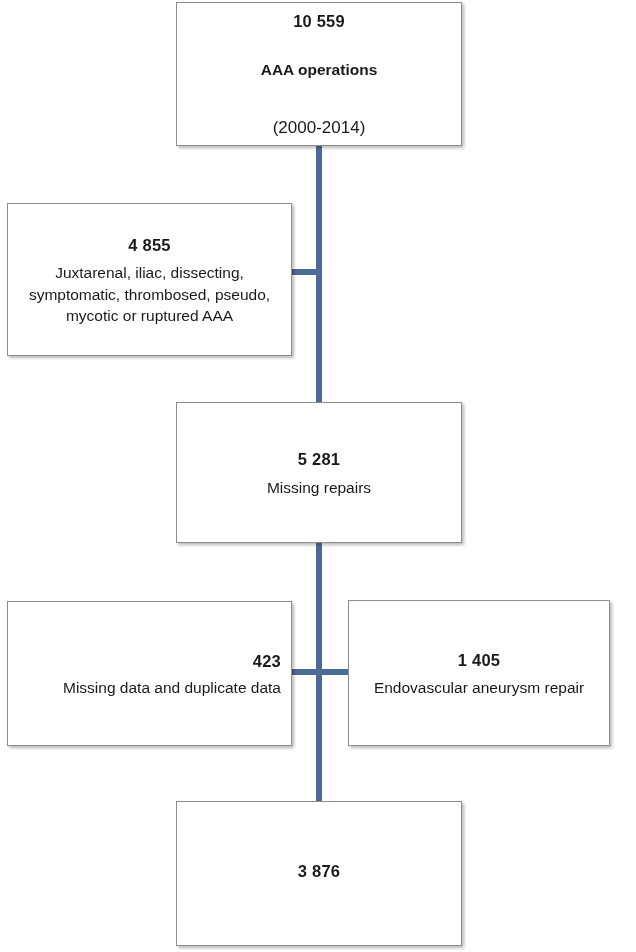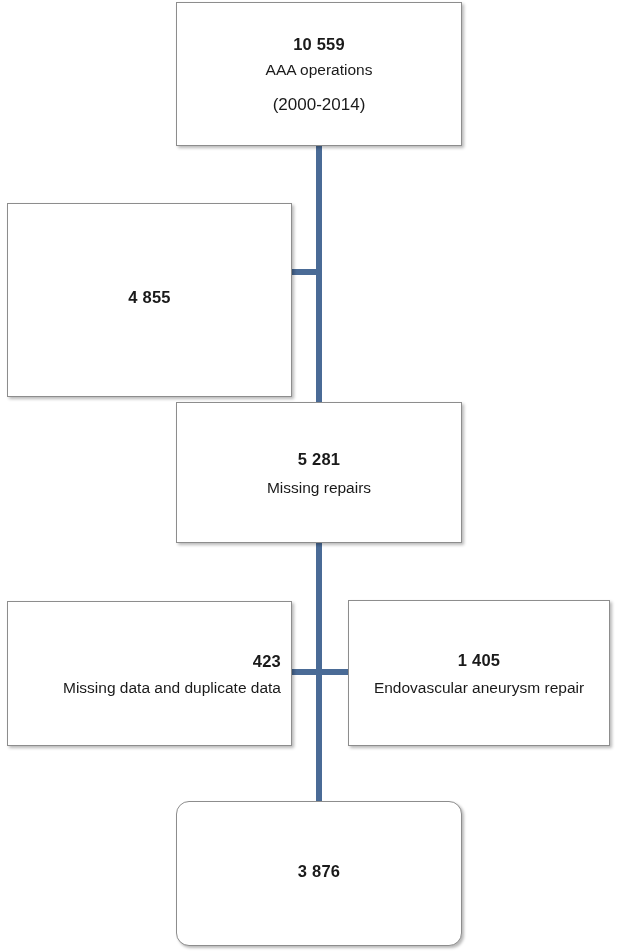--- a/index.html
+++ b/index.html
@@ -66,54 +66,55 @@
     color: #1a1a1a;
     line-height: 1.38;
   }
   .box .sublabel {
     font-size: 17px;
     color: #1a1a1a;
     line-height: 1.38;
   }
 
   
-  #box-aaa-operations     { left: 176px; top: 2px;   width: 286px; height: 144px; }
-  #box-excluded-criteria  { left: 7px;   top: 203px; width: 285px; height: 194px; }
+  #box-aaa-operations     { left: 176px; top: 2px;   width: 286px; height: 144px; justify-content: space-between; }
+  #box-excluded-criteria  { left: 7px;   top: 203px; width: 285px; height: 153px; }
   #box-elective-repairs   { left: 176px; top: 402px; width: 286px; height: 141px; }
   #box-missing-duplicate  { left: 7px;   top: 601px; width: 285px; height: 145px; align-items: flex-end; }
   #box-evar               { left: 348px; top: 600px; width: 262px; height: 146px; }
-  #box-included-patients  { left: 176px; top: 801px; width: 286px; height: 145px; border-radius: 13px; }
+  #box-included-patients  { left: 176px; top: 801px; width: 286px; height: 145px; }
 
   
   #box-excluded-criteria .count { margin-bottom: 4px; }
   #box-missing-duplicate .count { margin-bottom: 3px; }
   #box-aaa-operations .count { margin-bottom: 2px; }
   #box-elective-repairs .count { margin-bottom: 4px; }
   #box-evar .count { margin-bottom: 4px; }
   #box-included-patients .count { margin-bottom: 4px; }
-  #box-aaa-operations .label { margin-bottom: 12px; }
+  #box-aaa-operations .label { margin-bottom: 12px; font-weight: bold; }
 </style>
 </head>
 <body>
 
 <div id="flowchart">
 
   <div class="conn conn-v spine-1"></div>
   <div class="conn conn-h branch-1"></div>
   <div class="conn conn-v spine-2"></div>
   <div class="conn conn-h branch-2"></div>
 
   <div class="box" id="box-aaa-operations">
     <div class="count">10 559</div>
     <div class="label">AAA operations</div>
     <div class="sublabel">(2000-2014)</div>
   </div>
 
   <div class="box" id="box-excluded-criteria">
     <div class="count">4 855</div>
+    <div class="label">Juxtarenal, iliac, dissecting, symptomatic, thrombosed, pseudo, mycotic or ruptured AAA</div>
   </div>
 
   <div class="box" id="box-elective-repairs">
     <div class="count">5 281</div>
     <div class="label">Missing repairs</div>
   </div>
 
   <div class="box" id="box-missing-duplicate">
     <div class="count">423</div>
     <div class="label">Missing data and duplicate data</div>

